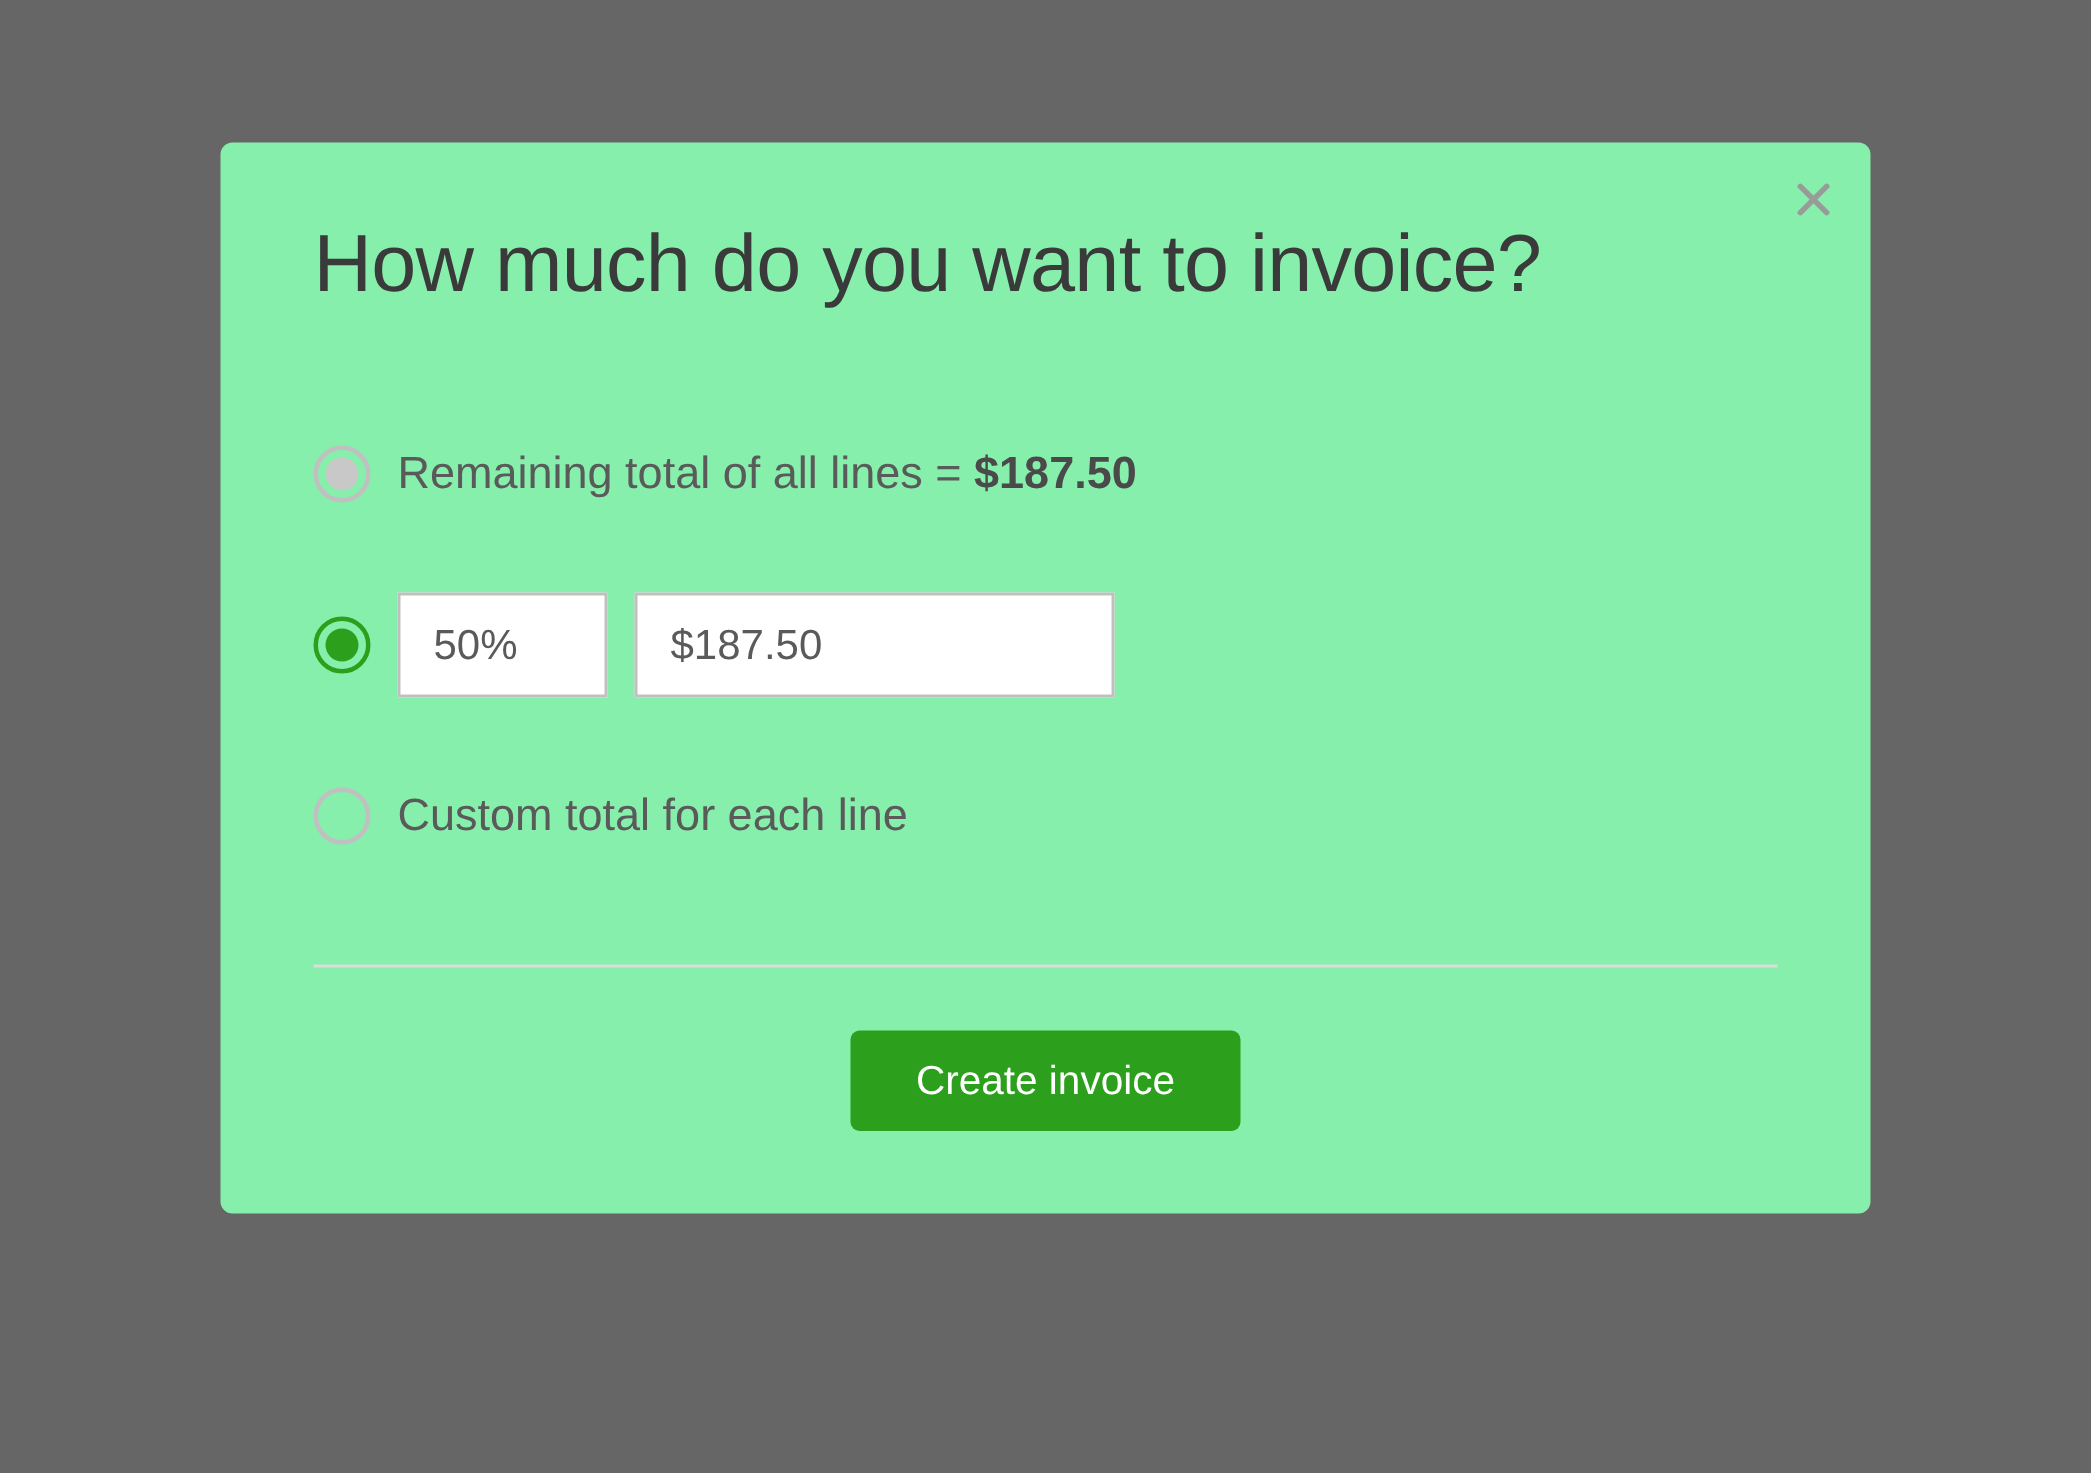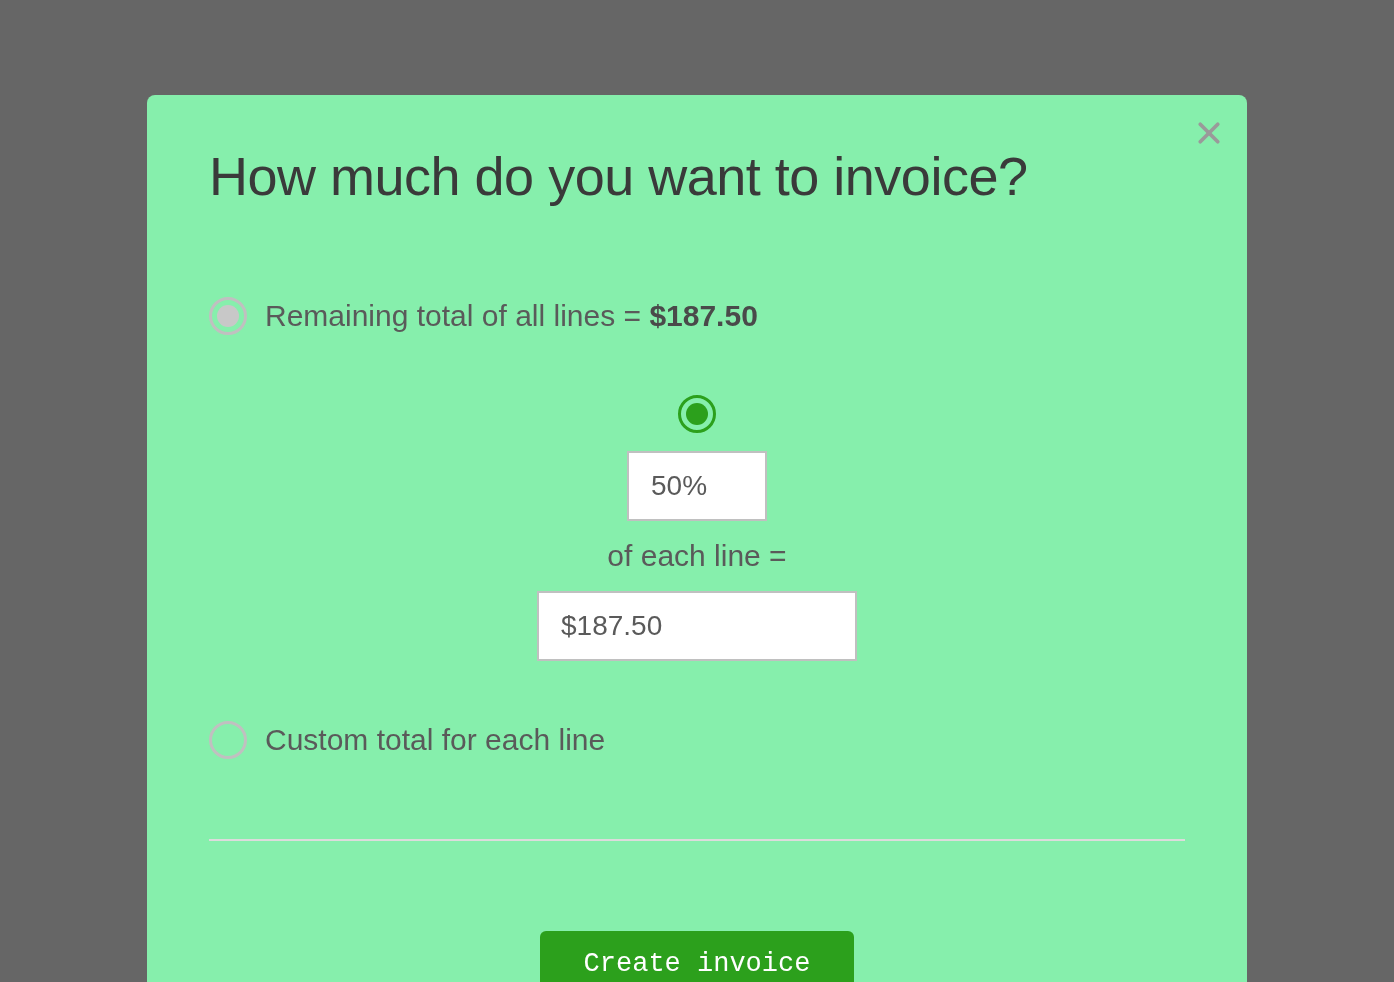--- a/index.html
+++ b/index.html
@@ -99,21 +99,20 @@
       font-weight: 400;
     }
     .option-label .bold-amount {
       font-weight: 600;
       color: #4a4a4a;
     }
     .option-row-inline {
       display: flex;
       align-items: center;
       gap: 18px;
-      flex-direction: column;
     }
     .pct-input {
       width: 140px;
       height: 70px;
       border: 2px solid #c0c0c0;
       font-size: 28px;
       color: #5a5a5a;
       padding: 0 22px;
       font-family: inherit;
     }
@@ -142,22 +141,21 @@
     }
     .create-btn {
       background: #2ca01c;
       color: #ffffff;
       font-size: 27px;
       font-weight: 500;
       border: none;
       border-radius: 6px;
       padding: 18px 44px;
       cursor: pointer;
-      font-family: Liberation Mono, monospace;
-      margin-top: 48px;
+      font-family: Liberation Sans, sans-serif;
     }
   </style>
 </head>
 <body>
 
 <div class="modal">
   <div class="close-btn">
     <svg viewBox="0 0 24 24" fill="none" stroke="currentColor" stroke-width="3" stroke-linecap="round">
       <line x1="5" y1="5" x2="19" y2="19"></line>
       <line x1="19" y1="5" x2="5" y2="19"></line>
@@ -171,21 +169,20 @@
     <div class="option-row">
       <div class="radio filled-gray"></div>
       <div class="option-label">
         <span>Remaining total of all lines = </span><span class="bold-amount">$187.50</span>
       </div>
     </div>
 
     <div class="option-row option-row-inline">
       <div class="radio selected"></div>
       <input type="text" class="pct-input" value="50%" style="">
-      <span class="mid-label">of each line =</span>
       <input type="text" class="amount-input" value="$187.50" style="">
     </div>
 
     <div class="option-row">
       <div class="radio"></div>
       <div class="option-label">Custom total for each line</div>
     </div>
 
   </div>
 

